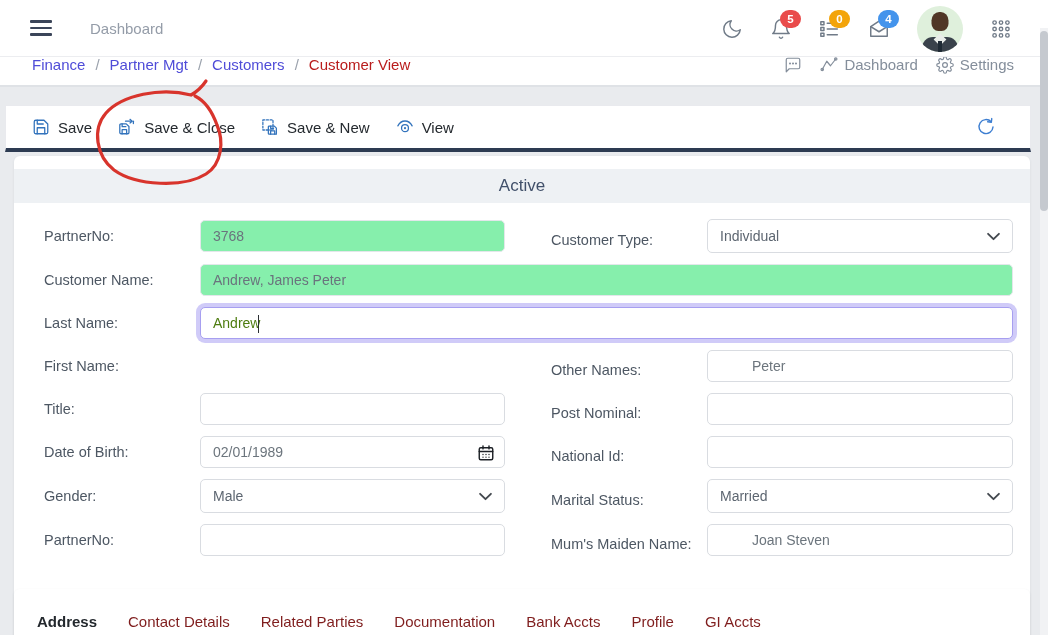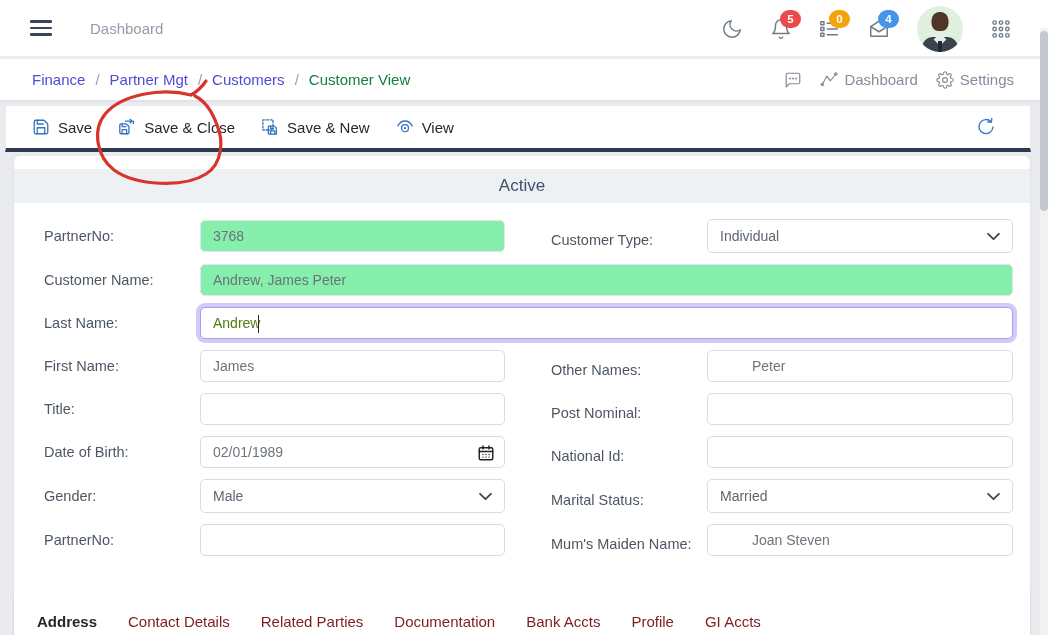--- a/index.html
+++ b/index.html
@@ -22,26 +22,26 @@
   .badge.red { background:#e94b4b; }
   .badge.orange { background:#f3a40a; }
   .badge.blue { background:#4494ec; }
   .avatar { width:46px; height:46px; border-radius:50%; background:#dff0dc; position:relative; overflow:hidden; cursor:pointer; }
   .avatar .head { position:absolute; left:50%; top:6px; transform:translateX(-50%); width:17px; height:19px; background:#503626; border-radius:45% 45% 40% 40%; }
   .avatar .body { position:absolute; left:50%; bottom:-7px; transform:translateX(-50%); width:36px; height:22px; background:#3a424b; border-radius:11px 11px 0 0; }
   .avatar .collar { position:absolute; left:50%; bottom:8px; transform:translateX(-50%) rotate(45deg); width:9px; height:9px; background:#e9ede9; }
   .avatar .tie { position:absolute; left:50%; bottom:0; transform:translateX(-50%); width:4px; height:11px; background:#1f2a34; }
 
   
-  .crumbbar { position:absolute; left:0; top:59px; width:1048px; height:43px; background:#fff;
+  .crumbbar { position:absolute; left:0; top:44px; width:1048px; height:43px; background:#fff;
               border-bottom:2px solid #dfe2e6; display:flex; align-items:center; z-index:4; }
   .crumbs { margin-left:32px; display:flex; align-items:center; gap:10px; font-size:15px; }
   .crumb-link { color:#4f4cd8; cursor:pointer; text-decoration:none; }
   .crumb-sep { color:#9aa1ac; }
-  .crumb-current { color:#15803d; }
+  .crumb-current { color:#b91c1c; }
   .crumb-actions { position:absolute; right:34px; display:flex; align-items:center; gap:18px; color:#848e9b; font-size:15px; }
   .crumb-actions .act { display:flex; align-items:center; gap:6px; cursor:pointer; }
   .crumb-actions svg { width:18px; height:18px; display:block; color:#848e9b; }
 
   
   .toolbar { position:absolute; left:5px; top:105px; width:1026px; height:47px; background:#fff;
              border:1px solid #e9eaee; border-bottom:4px solid #2d3b52; display:flex; align-items:center; z-index:3; }
   .tool-item { display:flex; align-items:center; gap:8px; margin-left:26px; cursor:pointer;
                font-size:15px; color:#24292e; }
   .tool-item svg { width:18px; height:18px; display:block; color:#3273bc; }
@@ -280,23 +280,20 @@
     <div class="frow">
       <div class="flabel">Last Name:</div>
       <div class="field focus full">
         <input value="Andrew" style="">
         <div class="caret"></div>
       </div>
     </div>
 
     <div class="frow">
       <div class="flabel">First Name:</div>
-      <div class="field col2">
-        <input value="James" style="">
-      </div>
       <div class="flabel r">Other Names:</div>
       <div class="field col5">
         <input value="Peter" style="">
       </div>
     </div>
 
     <div class="frow">
       <div class="flabel">Title:</div>
       <div class="field col2">
         <input value="" style="">

